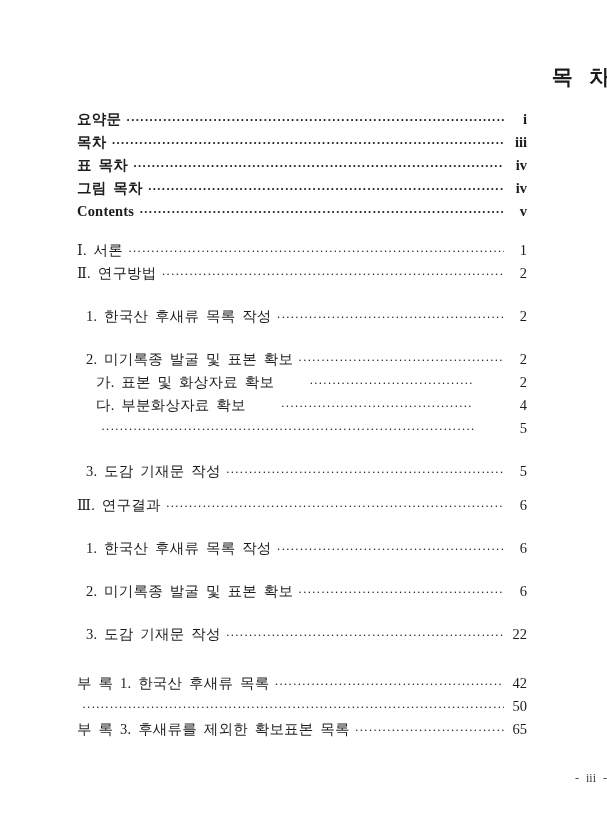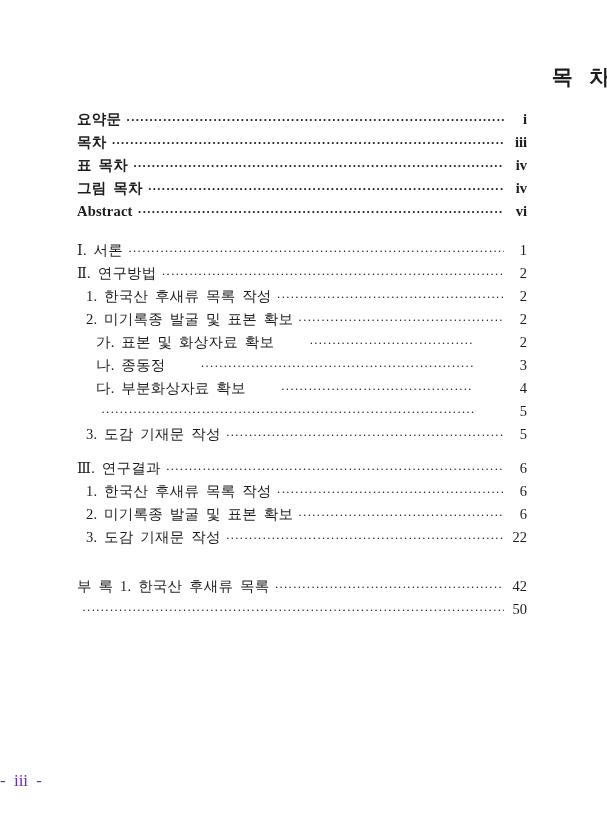--- a/index.html
+++ b/index.html
@@ -43,21 +43,21 @@
   .toc-group.gap-small { margin-top: 11px; }
   .toc-group.gap-large { margin-top: 26px; }
   .toc-row {
     display: flex;
     align-items: baseline;
     height: 23px;
     line-height: 23px;
     font-size: 14.5px;
     white-space: nowrap;
   }
-  .toc-row.indent-1 { padding-left: 9px; }
+  .toc-row.indent-1 { padding-left: 9px; margin-top: 20px; }
   .toc-row.indent-2 { padding-left: 19px; gap: 30px; }
   .toc-label {
     flex: 0 0 auto;
     word-spacing: 3px;
     letter-spacing: 0.2px;
   }
   .toc-dots {
     flex: 1 1 auto;
     overflow: hidden;
     margin-left: 5px;
@@ -73,24 +73,24 @@
     flex: 0 0 auto;
     min-width: 20px;
     text-align: right;
     font-size: 14.5px;
   }
   .page-footer {
     position: absolute;
     top: 771px;
     left: 0;
     width: 100%;
-    text-align: left;
-    font-size: 17px;
+    text-align: right;
+    font-size: 12px;
     word-spacing: 4px;
-    color: #6d28d9;
+    color: #404040;
   }
 </style>
 </head>
 <body>
 
 <div class="page">
   <h1 class="doc-title">목 차</h1>
 
   <div class="toc" id="toc">
       <div class="toc-group">
@@ -108,23 +108,23 @@
           <span class="toc-label">표 목차</span>
           <span class="toc-dots"></span>
           <span class="toc-pagenum">iv</span>
         </div>
         <div class="toc-row indent-0">
           <span class="toc-label">그림 목차</span>
           <span class="toc-dots"></span>
           <span class="toc-pagenum">iv</span>
         </div>
         <div class="toc-row indent-0">
-          <span class="toc-label">Abstract</span>
-          <span class="toc-dots"></span>
-          <span class="toc-pagenum">vi</span>
+          <span class="toc-label">Contents</span>
+          <span class="toc-dots"></span>
+          <span class="toc-pagenum">v</span>
         </div>
       </div>
       <div class="toc-group">
         <div class="toc-row indent-0">
           <span class="toc-label">Ⅰ. 서론</span>
           <span class="toc-dots"></span>
           <span class="toc-pagenum">1</span>
         </div>
         <div class="toc-row indent-0">
           <span class="toc-label">Ⅱ. 연구방법</span>
@@ -140,30 +140,25 @@
           <span class="toc-label">2. 미기록종 발굴 및 표본 확보</span>
           <span class="toc-dots"></span>
           <span class="toc-pagenum">2</span>
         </div>
         <div class="toc-row indent-2">
           <span class="toc-label">가. 표본 및 화상자료 확보</span>
           <span class="toc-dots"></span>
           <span class="toc-pagenum">2</span>
         </div>
         <div class="toc-row indent-2">
-          <span class="toc-label">나. 종동정</span>
-          <span class="toc-dots"></span>
-          <span class="toc-pagenum">3</span>
+          <span class="toc-label">다. 부분화상자료 확보</span>
+          <span class="toc-dots"></span>
+          <span class="toc-pagenum">4</span>
         </div>
         <div class="toc-row indent-2">
-          <span class="toc-label">다. 부분화상자료 확보</span>
-          <span class="toc-dots"></span>
-          <span class="toc-pagenum">4</span>
-        </div>
-        <div class="toc-row indent-2">
           <span class="toc-dots"></span>
           <span class="toc-pagenum">5</span>
         </div>
         <div class="toc-row indent-1">
           <span class="toc-label">3. 도감 기재문 작성</span>
           <span class="toc-dots"></span>
           <span class="toc-pagenum">5</span>
         </div>
       </div>
       <div class="toc-group gap-small">
@@ -190,18 +185,23 @@
       </div>
       <div class="toc-group gap-large">
         <div class="toc-row indent-0">
           <span class="toc-label">부 록 1. 한국산 후새류 목록</span>
           <span class="toc-dots"></span>
           <span class="toc-pagenum">42</span>
         </div>
         <div class="toc-row indent-0">
           <span class="toc-dots"></span>
           <span class="toc-pagenum">50</span>
+        </div>
+        <div class="toc-row indent-0">
+          <span class="toc-label">부 록 3. 후새류를 제외한 확보표본 목록</span>
+          <span class="toc-dots"></span>
+          <span class="toc-pagenum">65</span>
         </div>
       </div>
     </div>
 
   <div class="page-footer">- iii -</div>
 </div>
 
 </body></html>

